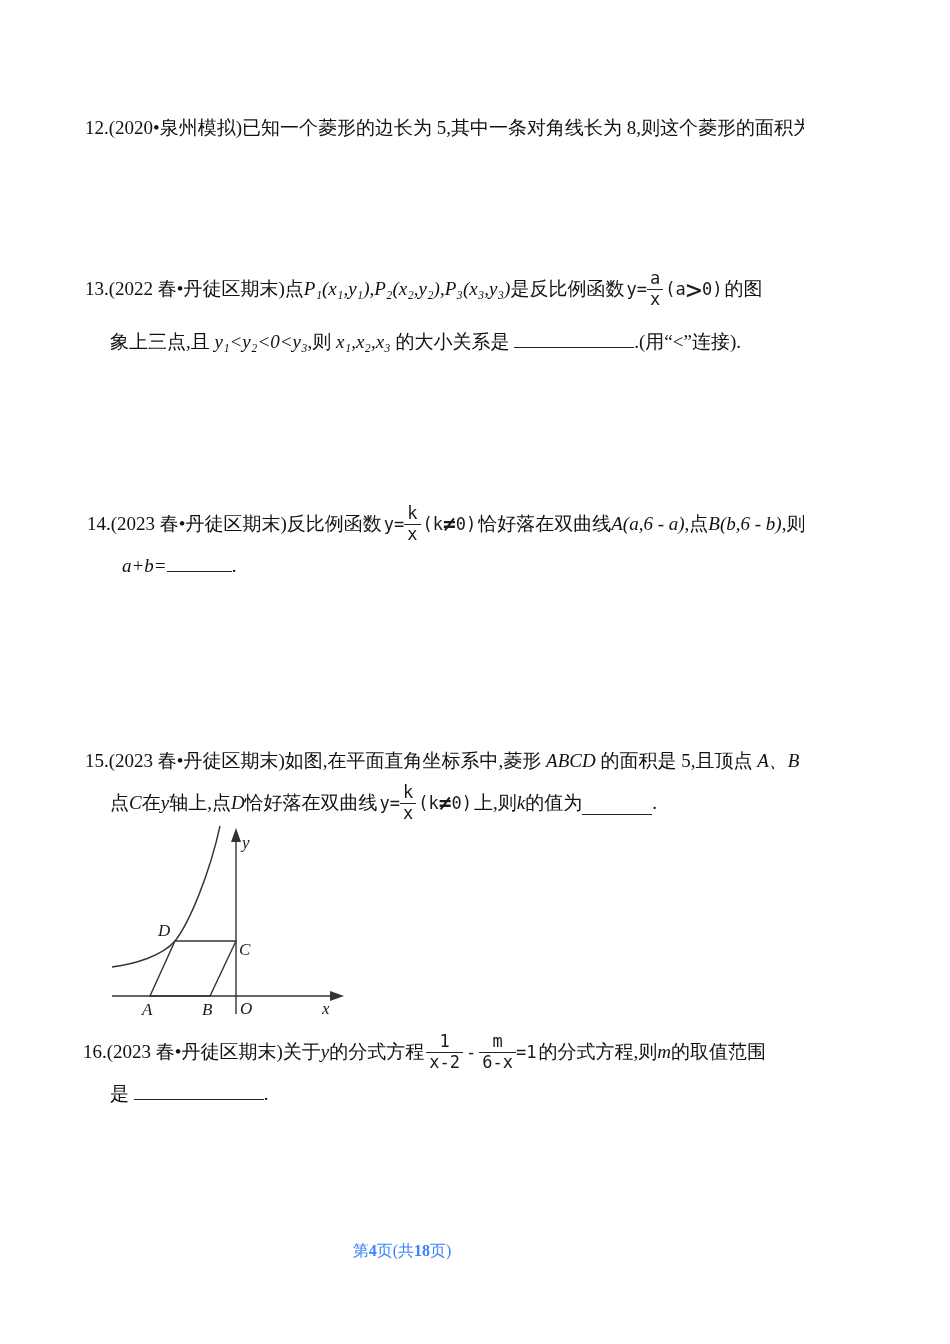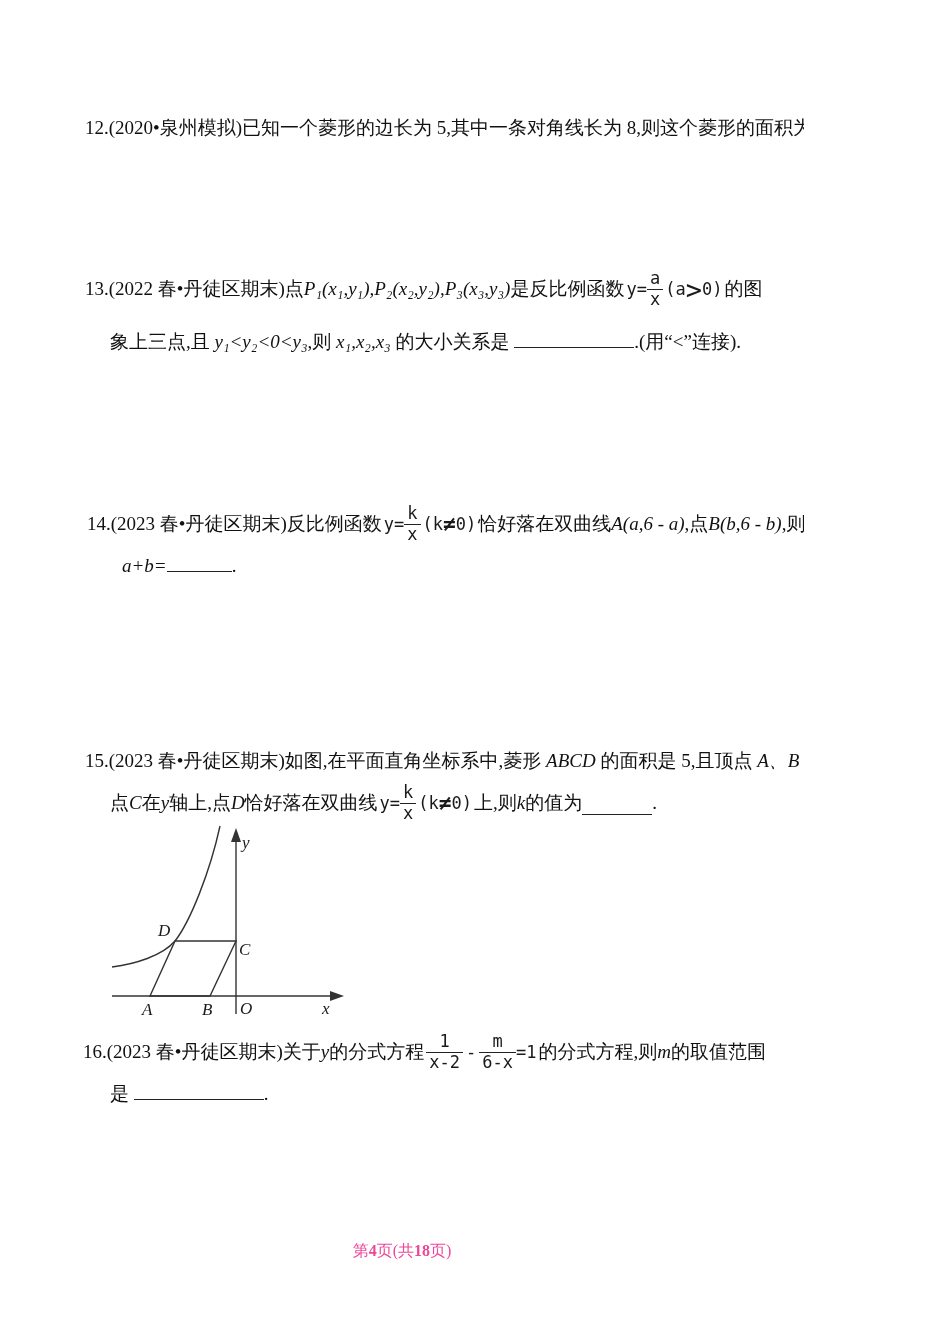--- a/index.html
+++ b/index.html
@@ -29,21 +29,21 @@
   }
   .frac{display:inline-flex;flex-direction:column;align-items:center;line-height:1.12;}
   .frac .den{border-top:1.6px solid #222;}
   .frac .num,.frac .den{padding:0 3px;}
   .cond{display:inline-flex;align-items:center;margin-left:2px;}
   .rel-gt{font-size:27px;line-height:1;}
   .rel-neq{font-size:21px;line-height:1;font-weight:bold;}
   .minus{padding:0 3px;}
   .footer{
     position:absolute;top:1241px;left:0;width:100%;
-    text-align:center;font-size:16px;color:#ec4899;
+    text-align:center;font-size:16px;color:#3b82f6;
   }
   .footer b{font-weight:bold;}
   .fig{position:absolute;left:100px;top:824px;}
   .fig svg text{
     font-family:"Liberation Serif","DejaVu Serif",serif;
     font-style:italic;font-size:17px;fill:#1a1a1a;
   }
 </style>
 </head>
 <body>

